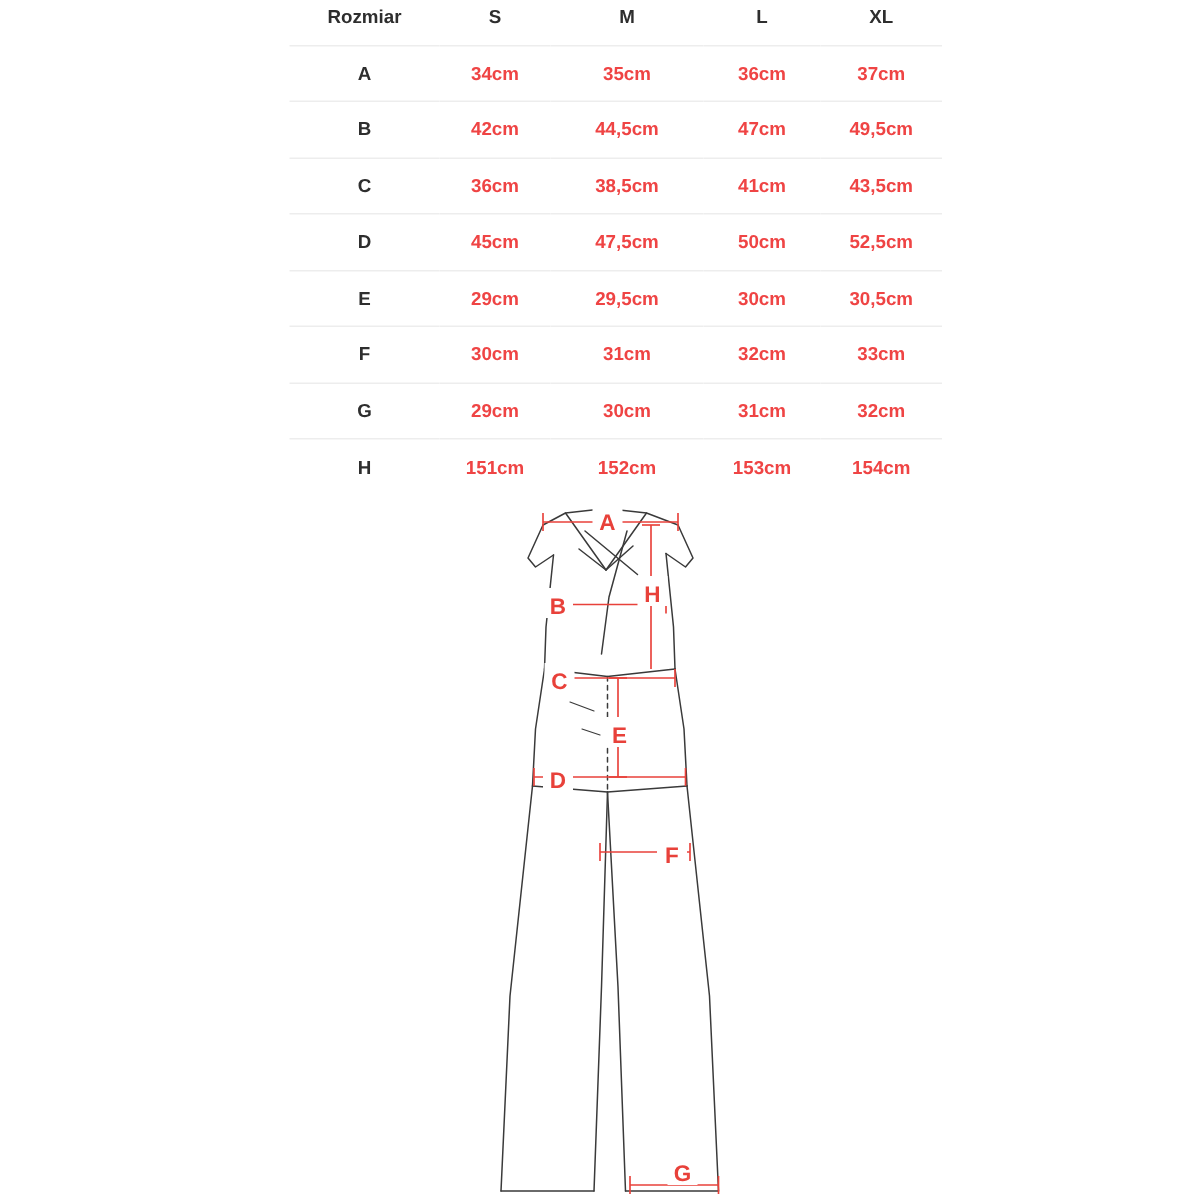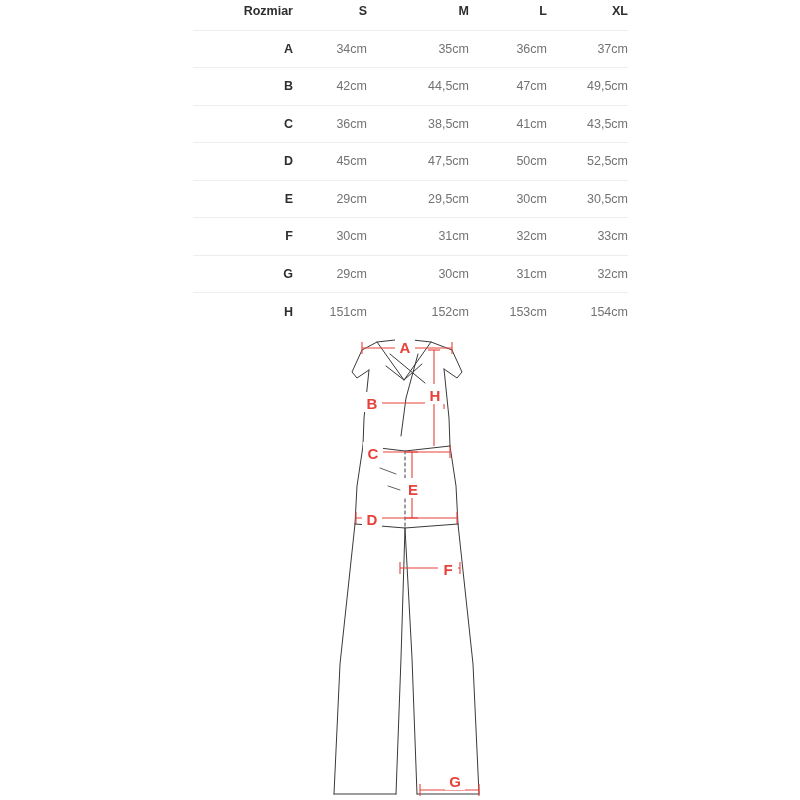--- a/index.html
+++ b/index.html
@@ -23,38 +23,39 @@
   .size-table {
     position: absolute;
     left: 193px;
     top: 0px;
     width: 435px;
     border-collapse: collapse;
     font-size: 12.5px;
     color: #3c3c3c;
   }
   .size-table th, .size-table td {
-    text-align: right;
+    text-align: center;
     padding: 0;
     vertical-align: middle;
     font-weight: normal;
   }
   .size-table thead th {
     font-weight: bold;
     color: #2e2e2e;
     font-size: 12.5px;
     height: 30px;
     padding-bottom: 8px;
   }
   .size-table tbody tr {
     border-top: 1px solid #ededed;
   }
   .size-table tbody td {
     height: 37.5px;
-    color: #737373;
+    color: #ef4444;
+    font-weight: bold;
   }
   .size-table tbody td.rowhead {
     font-weight: bold;
     color: #2e2e2e;
   }
   .col-label { width: 100px; }
   .col-s  { width: 74px; }
   .col-m  { width: 102px; }
   .col-l  { width: 78px; }
   .col-xl { width: 81px; }

